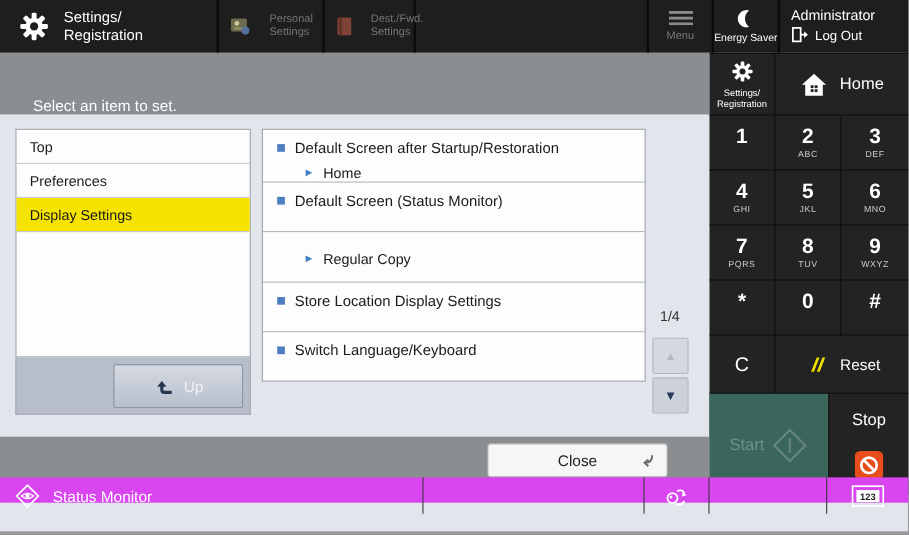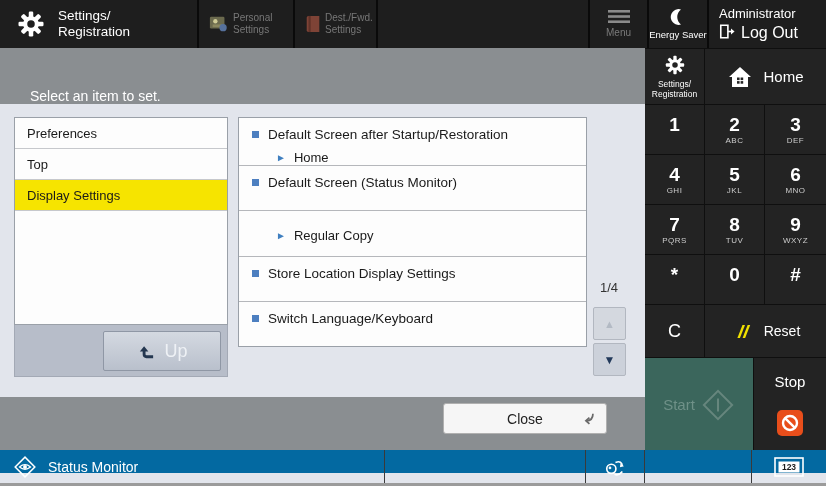--- a/index.html
+++ b/index.html
@@ -4,31 +4,31 @@
 <style>
   * { margin:0; padding:0; box-sizing:border-box; }
   html,body { background:#555; }
   body { font-family:"Liberation Sans","DejaVu Sans",sans-serif; }
   .screen { position:relative; width:826px; height:486px; background:#e2e5ec; overflow:hidden; margin:0 auto;padding-left:32px; }
 
   
   .topbar { position:absolute; left:0; top:0; width:826px; height:48px; background:#1e1e1e; }
   .brand { position:absolute; left:0; top:0; width:197px; height:48px; display:flex; align-items:center; padding-left:16px; }
   .brand .ttl { color:#fff; font-size:13.5px; line-height:1.2; margin-left:12px; }
-  .top-tab { position:absolute; top:0; height:48px; border-left:2px solid #0a0a0a; display:flex; align-items:center; padding-left:9px; gap:3px; }
+  .top-tab { position:absolute; top:0; height:48px; border-left:2px solid #0a0a0a; display:flex; align-items:center; padding-left:9px; gap:15px; }
   .tab1 { left:197px; width:96px; }
   .tab2 { left:293px; width:85px; border-right:2px solid #0a0a0a; }
   .top-tab .tlab { color:#777; font-size:10px; line-height:1.25; }
   .menu-btn { position:absolute; left:588px; top:0; width:59px; height:48px; border-left:2px solid #0a0a0a; display:flex; flex-direction:column; align-items:center; justify-content:center; color:#7a7a7a; }
   .menu-btn .mlab { font-size:10px; margin-top:4px; }
   .energy-btn { position:absolute; left:647px; top:0; width:60px; height:48px; border-left:2px solid #0a0a0a; display:flex; flex-direction:column; align-items:center; justify-content:center; color:#fff; }
   .energy-btn .elab { font-size:9.5px; margin-top:3px; white-space:nowrap; }
   .admin-box { position:absolute; left:707px; top:0; width:119px; height:48px; border-left:2px solid #0a0a0a; padding:6px 0 0 10px; color:#fff; }
   .admin-name { font-size:13px; }
-  .logout-row { display:flex; gap:6px; margin-top:3px; font-size:16px; }
+  .logout-row { display:flex; align-items:center; gap:6px; margin-top:3px; font-size:12px; }
 
   
   .msgbar { position:absolute; left:0; top:48px; width:645px; height:56px; background:#8a8e91; color:#fff; font-size:14px; display:flex; align-items:flex-end; padding-left:30px; }
 
   
   .sidebar { position:absolute; left:645px; top:48px; width:181px; height:402px; background:#232323; border-top:1px solid #0f0f0f; }
   .side-top { position:absolute; left:0; top:0; width:181px; height:56px; display:flex; border-bottom:1px solid #0f0f0f; }
   .btn-sreg { width:60px; height:100%; border-right:1px solid #0f0f0f; display:flex; flex-direction:column; align-items:center; justify-content:center; color:#fff; font-size:8.5px; text-align:center; line-height:1.2; }
   .btn-home { flex:1; display:flex; align-items:center; justify-content:center; gap:10px; color:#fff; font-size:15px; }
   .keypad { position:absolute; left:0; top:56px; width:181px; display:grid; grid-template-columns:60px 60px 1fr; grid-auto-rows:50px; }
@@ -41,21 +41,21 @@
   .btn-reset { flex:1; display:flex; align-items:center; justify-content:center; gap:9px; color:#fff; font-size:14px; }
   .startstop { position:absolute; left:0; top:309px; width:181px; height:93px; display:flex; }
   .btn-start { width:108px; background:#3b665c; display:flex; flex-direction:row; align-items:center; justify-content:center; gap:6px; color:#6f9188; font-size:15px; }
   .btn-stop { flex:1; border-left:1px solid #0f0f0f; display:flex; flex-direction:column; align-items:center; justify-content:center; gap:20px; color:#fff; font-size:15px; }
 
   
   .nav-list { position:absolute; left:14px; top:117px; width:214px; height:208px; background:#fdfdfd; border:1px solid #9aa0a8; }
   .nav-item { height:31px; display:flex; align-items:center; padding-left:12px; font-size:13px; color:#1a1a1a; border-bottom:1px solid #c6c8cc; }
   .nav-item.selected { background:#f6e400; }
   .nav-footer { position:absolute; left:14px; top:325px; width:214px; height:52px; background:#b7bdc9; border:1px solid #a3a9b5; border-top:none; }
-  .up-btn { position:absolute; right:6px; top:6px; width:118px; height:40px; background:linear-gradient(#d4d9e1,#b9c0cc); border:1px solid #8f97a5; border-radius:2px; display:flex; align-items:center; justify-content:center; gap:8px; color:#eef1f5; font-size:18px; }
+  .up-btn { position:absolute; right:6px; top:6px; width:118px; height:40px; background:linear-gradient(#d4d9e1,#b9c0cc); border:1px solid #8f97a5; border-radius:2px; display:flex; align-items:center; justify-content:center; gap:8px; color:#eef1f5; font-size:14px; }
 
   
   .settings-panel { position:absolute; left:238px; top:117px; width:349px; height:230px; background:#fdfdfd; border:1px solid #9aa0a8; display:flex; flex-direction:column; }
   .srow { flex:1; border-bottom:1px solid #b5b7bb; padding:9px 8px 0 13px; }
   .srow:last-child { border-bottom:none; }
   .srow-main { display:flex; align-items:flex-start; gap:9px; }
   .bullet { width:7px; height:7px; background:#4d7fc0; margin-top:4px; flex:none; }
   .slabel { font-size:13.5px; color:#1a1a1a; }
   .srow-sub { display:flex; align-items:center; gap:8px; margin:8px 0 0 24px; }
   .tri { color:#3f7fc0; font-size:10px; line-height:1; }
@@ -66,21 +66,21 @@
   .pg-btn { position:absolute; left:593px; width:33px; height:33px; border:1px solid #b2b7c0; border-radius:2px; display:flex; align-items:center; justify-content:center; }
   .pg-up { top:307px; background:#d4d8df; color:#b3bac4; font-size:11px; }
   .pg-down { top:343px; background:#ccd1da; color:#22395a; font-size:12px; }
 
   
   .close-strip { position:absolute; left:0; top:397px; width:645px; height:53px; background:#8a8e91; }
   .close-btn { position:absolute; left:443px; top:6px; width:164px; height:31px; background:#f6f6f6; border:1px solid #b0b0b0; border-radius:3px; display:flex; align-items:center; justify-content:center; font-size:14px; color:#222; }
   .close-btn .ret { position:absolute; right:10px; top:8px; }
 
   
-  .bottombar { position:absolute; left:0; top:450px; width:826px; height:23px; background:#0369a1; }
+  .bottombar { position:absolute; left:0; top:434px; width:826px; height:23px; background:#d946ef; }
   .status-btn { position:absolute; left:0; top:0; width:385px; height:33px; display:flex; align-items:center; gap:10px; padding-left:12px; color:#fff; font-size:14px; border-right:1px solid #3a3a3a; }
   .userswitch-btn { position:absolute; left:585px; top:0; width:60px; height:33px; border-left:1px solid #3a3a3a; border-right:1px solid #3a3a3a; display:flex; align-items:center; justify-content:center; }
   .counter-btn { position:absolute; left:751px; top:0; width:75px; height:33px; border-left:1px solid #3a3a3a; display:flex; align-items:center; justify-content:center; }
   .bottom-edge { position:absolute; left:0; top:483px; width:826px; height:3px; background:#9b9b9b; }
 
   svg { display:block; }
 </style>
 </head>
 <body>
 
@@ -297,24 +297,24 @@
               <circle cx="13" cy="13" r="7" fill="none" stroke="#fff" stroke-width="2.4"></circle>
               <line x1="8.3" y1="8.3" x2="17.7" y2="17.7" stroke="#fff" stroke-width="2.4"></line>
             </svg>
         </span>
       </div>
     </div>
   </div>
 
   <div class="nav-list">
     <div class="nav-item">
+      <span>Top</span>
+    </div>
+    <div class="nav-item">
       <span>Preferences</span>
-    </div>
-    <div class="nav-item">
-      <span>Top</span>
     </div>
     <div class="nav-item selected">
       <span>Display Settings</span>
     </div>
   </div>
   <div class="nav-footer">
     <div class="up-btn">
       <span>
         <svg width="20" height="19" viewBox="0 0 21 20">
             <path fill="#243750" d="M18 17 L11 17 Q7 17 7 13 L7 10 L4 10 L8.5 4.5 L13 10 L10 10 L10 12.8 Q10 14 11.2 14 L18 14 Z"></path>

